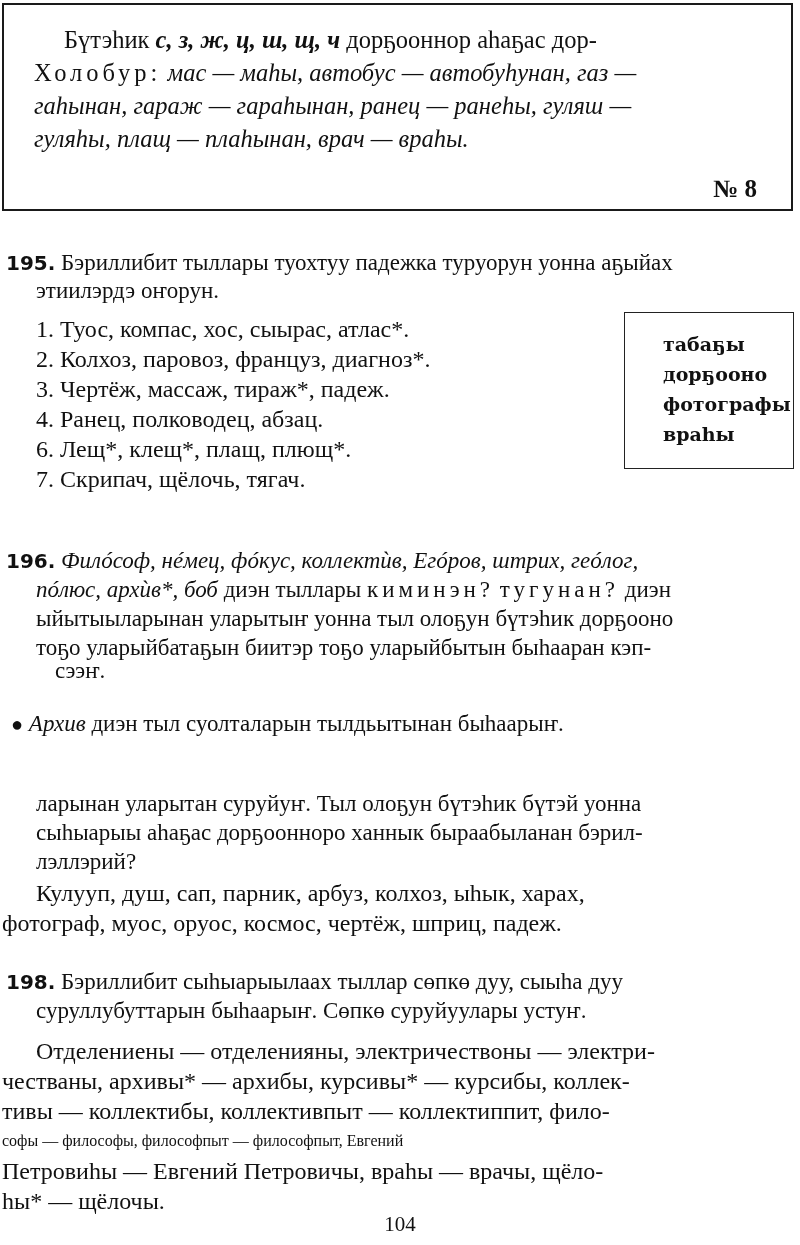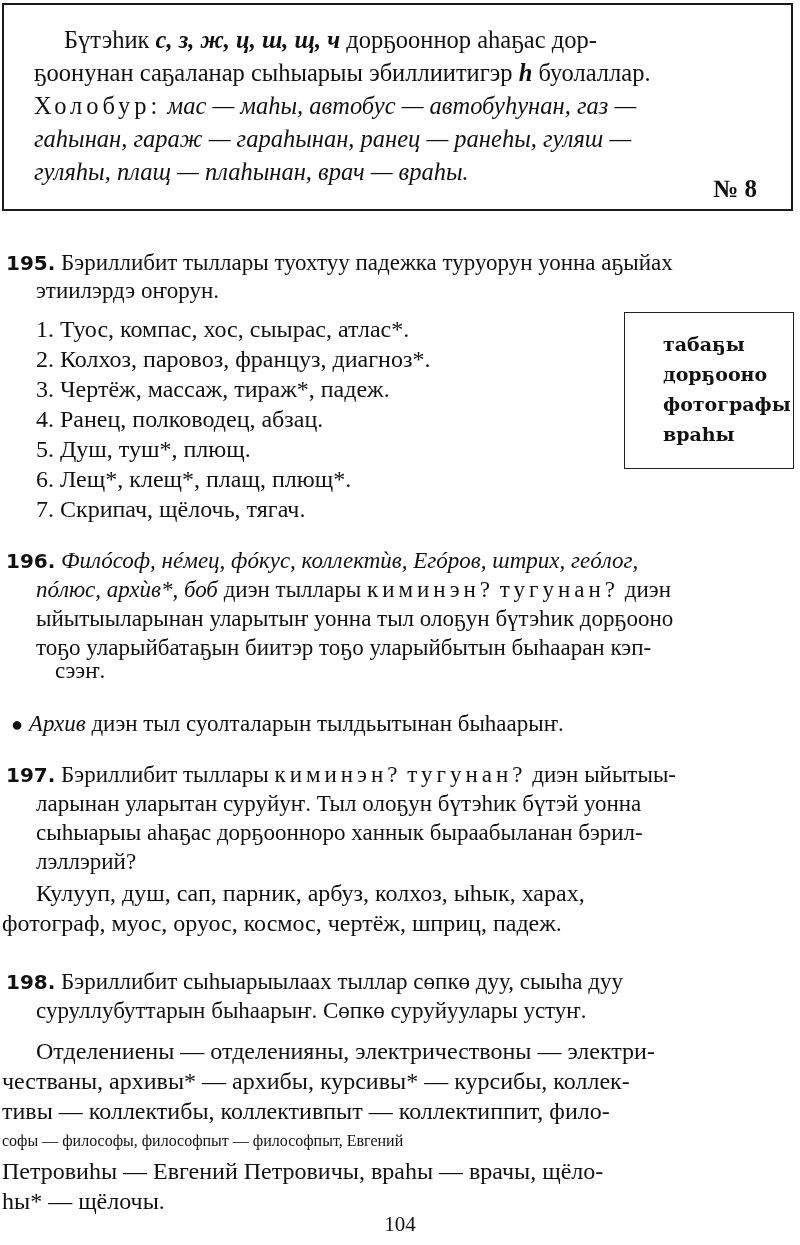--- a/index.html
+++ b/index.html
@@ -52,37 +52,35 @@
   }
 </style>
 </head>
 <body>
 
 <div class="page">
 
   <div class="rule-box">
     <div class="rule-text">
       <span class="rule-line" style="padding-left:30px"><span>Бүтэһик </span><span class="bi">с, з, ж, ц, ш, щ, ч</span><span> дорҕооннор аһаҕас дор-</span></span>
-      <span class="rule-line"><span>ҕоонунан саҕаланар сыһыарыы эбиллиитигэр </span><span class="bi">h</span><span> буолаллар.</span></span>
       <span class="rule-line"><span class="sp">Холобур:</span><span class="it"> мас — маһы, автобус — автобуһунан, газ —</span></span>
       <span class="rule-line it">гаһынан, гараж — гараһынан, ранец — ранеһы, гуляш —</span>
       <span class="rule-line it">гуляһы, плащ — плаһынан, врач — враһы.</span>
     </div>
     <div class="box-number">№ 8</div>
   </div>
 
   <div class="txt" style="left:6px; top:248px;"><span class="num">195.</span> <span>Бэриллибит тыллары туохтуу падежка туруорун уонна аҕыйах</span></div>
   <div class="txt" style="left:36px; top:276px;">этиилэрдэ оҥорун.</div>
 
   <div class="list">
     <div class="list-item">1. Туос, компас, хос, сыырас, атлас*.</div>
     <div class="list-item">2. Колхоз, паровоз, француз, диагноз*.</div>
     <div class="list-item">3. Чертёж, массаж, тираж*, падеж.</div>
     <div class="list-item">4. Ранец, полководец, абзац.</div>
-    <div class="list-item">5. Душ, туш*, плющ.</div>
     <div class="list-item">6. Лещ*, клещ*, плащ, плющ*.</div>
     <div class="list-item">7. Скрипач, щёлочь, тягач.</div>
   </div>
 
   <div class="side-box">
     <div class="side-box-words">
       <div>табаҕы</div>
       <div>дорҕооно</div>
       <div>фотографы</div>
       <div>враһы</div>
@@ -90,21 +88,20 @@
   </div>
 
   <div class="txt" style="left:6px; top:546px;"><span class="num">196.</span> <span class="it">Филóсоф, нéмец, фóкус, коллектѝв, Егóров, штрих, геóлог,</span></div>
   <div class="txt" style="left:36px; top:575px;"><span class="it">пóлюс, архѝв*, боб</span><span> диэн тыллары </span><span class="sp">киминэн?</span> <span class="sp">тугунан?</span><span> диэн</span></div>
   <div class="txt" style="left:36px; top:604px;">ыйытыыларынан уларытыҥ уонна тыл олоҕун бүтэһик дорҕооно</div>
   <div class="txt" style="left:36px; top:633px;">тоҕо уларыйбатаҕын биитэр тоҕо уларыйбытын быһааран кэп-</div>
   <div class="txt" style="left:36px; top:656px;margin-left:19px;">сээҥ.</div>
 
   <div class="txt" style="left:4px; top:709px;margin-left:7px;"><span class="bullet">●</span> <span class="it">Архив</span><span> диэн тыл суолталарын тылдьытынан быһаарыҥ.</span></div>
 
-  <div class="txt" style="left:6px; top:760px;"><span class="num">197.</span> <span>Бэриллибит тыллары </span><span class="sp">киминэн?</span> <span class="sp">тугунан?</span><span> диэн ыйытыы-</span></div>
   <div class="txt" style="left:36px; top:789px;">ларынан уларытан суруйуҥ. Тыл олоҕун бүтэһик бүтэй уонна</div>
   <div class="txt" style="left:36px; top:818px;">сыһыарыы аһаҕас дорҕоонноро ханнык быраабыланан бэрил-</div>
   <div class="txt" style="left:36px; top:847px;">лэллэрий?</div>
   <div class="txt" style="left:36px; top:878px; font-size:24px;">Кулууп, душ, сап, парник, арбуз, колхоз, ыһык, харах,</div>
   <div class="txt" style="left:2px; top:908px; font-size:24px;">фотограф, муос, оруос, космос, чертёж, шприц, падеж.</div>
 
   <div class="txt" style="left:6px; top:967px;"><span class="num">198.</span> <span>Бэриллибит сыһыарыылаах тыллар сөпкө дуу, сыыһа дуу</span></div>
   <div class="txt" style="left:36px; top:996px;">суруллубуттарын быһаарыҥ. Сөпкө суруйуулары устуҥ.</div>
 
   <div class="txt" style="left:36px; top:1036px; font-size:24px;">Отделениены — отделенияны, электричествоны — электри-</div>

